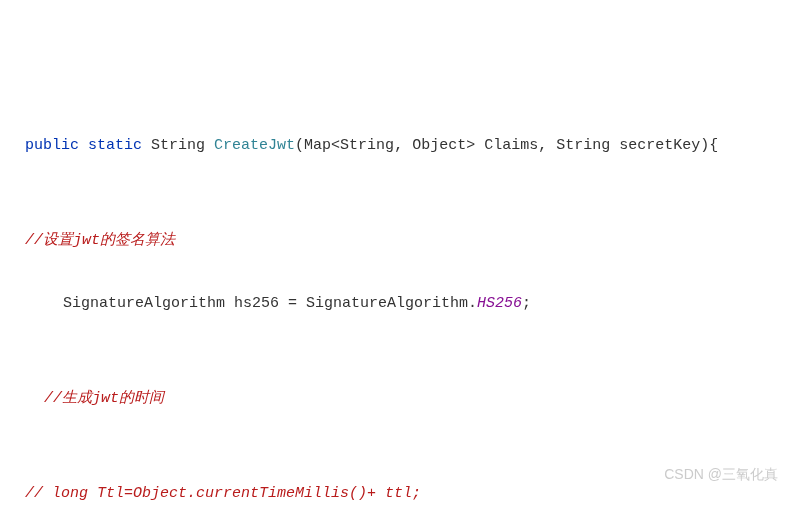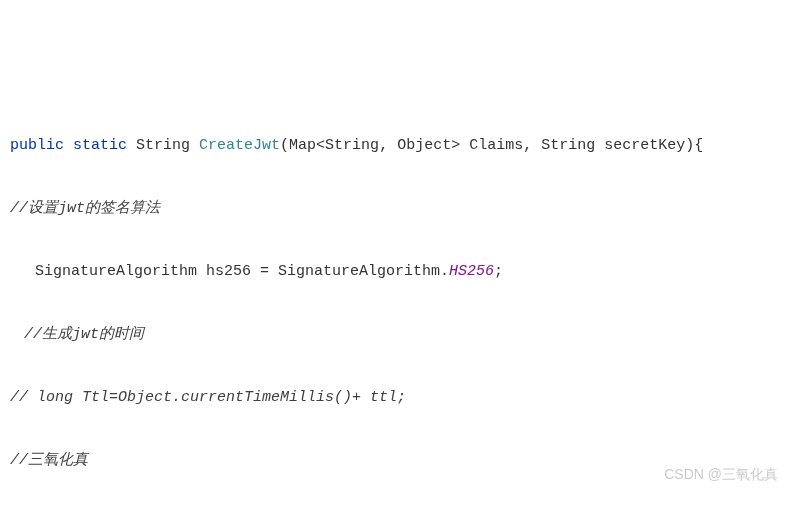--- a/index.html
+++ b/index.html
@@ -9,24 +9,24 @@
     font-size: 15px;
     line-height: 2.1;
     background: #ffffff;
     color: #333333;
     white-space: pre;
     overflow: hidden;
   }
   .keyword { color: #0033b3; }
   .method-decl { color: #318495; }
   .static-purple { font-style: italic; color: #871094; }
-  .comment { color: #404040; font-style: italic; }
-  .code-line { padding-left: 10px; }
-  .indent1 { padding-left: 19px; margin-left: 16px; }
-  .indent15 { padding-left: 24px; }
+  .comment { color: #b91c1c; font-style: italic; margin-top: 32px; }
+  .code-line { padding-left: 25px; }
+  .indent1 { padding-left: 63px; }
+  .indent15 { padding-left: 44px; }
   .watermark {
     position: fixed;
     right: 10px;
     bottom: 16px;
     color: rgba(160,160,160,0.55);
     font-family: "Microsoft YaHei", sans-serif;
     font-size: 14px;
     font-style: normal;
   }
 </style>

